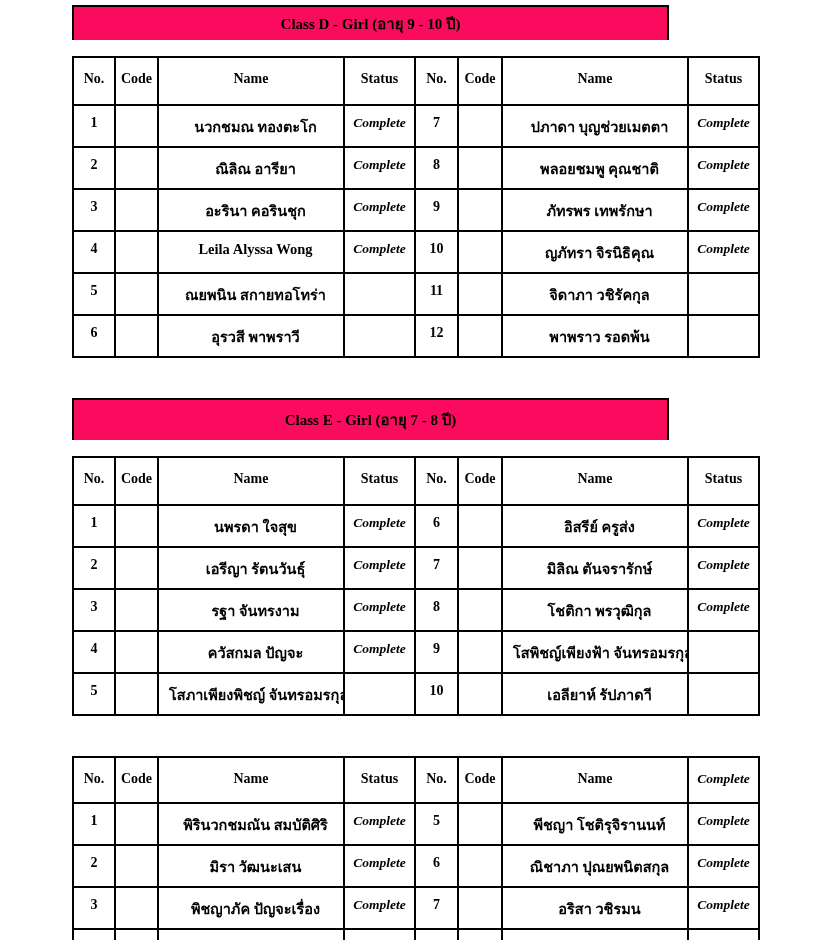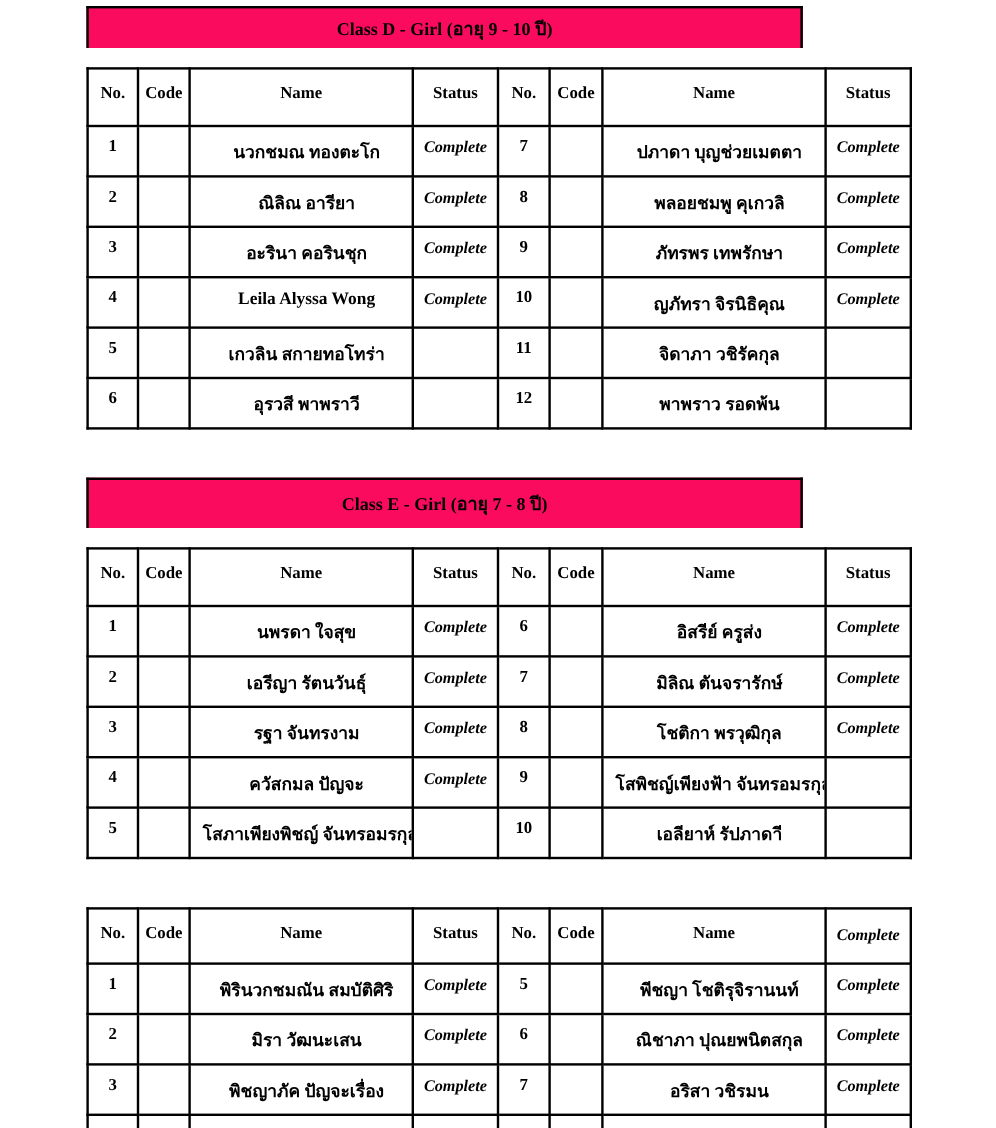--- a/index.html
+++ b/index.html
@@ -84,21 +84,21 @@
             <td class="c-name">ปภาดา บุญช่วยเมตตา</td>
             <td class="c-status">Complete</td>
           </tr>
           <tr>
             <td class="c-no">2</td>
             <td class="c-code"></td>
             <td class="c-name">ณิลิณ อารียา</td>
             <td class="c-status">Complete</td>
             <td class="c-no">8</td>
             <td class="c-code"></td>
-            <td class="c-name">พลอยชมพู คุเกวลิ</td>
+            <td class="c-name">พลอยชมพู คุณชาติ</td>
             <td class="c-status">Complete</td>
           </tr>
           <tr>
             <td class="c-no">3</td>
             <td class="c-code"></td>
             <td class="c-name">อะรินา คอรินชุก</td>
             <td class="c-status">Complete</td>
             <td class="c-no">9</td>
             <td class="c-code"></td>
             <td class="c-name">ภัทรพร เทพรักษา</td>
@@ -110,21 +110,21 @@
             <td class="c-name">Leila Alyssa Wong</td>
             <td class="c-status">Complete</td>
             <td class="c-no">10</td>
             <td class="c-code"></td>
             <td class="c-name">ญภัทรา จิรนิธิคุณ</td>
             <td class="c-status">Complete</td>
           </tr>
           <tr>
             <td class="c-no">5</td>
             <td class="c-code"></td>
-            <td class="c-name">เกวลิน สกายทอโทร่า</td>
+            <td class="c-name">ณยพนิน สกายทอโทร่า</td>
             <td class="c-status"></td>
             <td class="c-no">11</td>
             <td class="c-code"></td>
             <td class="c-name">จิดาภา วชิรัคกุล</td>
             <td class="c-status"></td>
           </tr>
           <tr>
             <td class="c-no">6</td>
             <td class="c-code"></td>
             <td class="c-name">อุรวสี พาพราวี</td>

